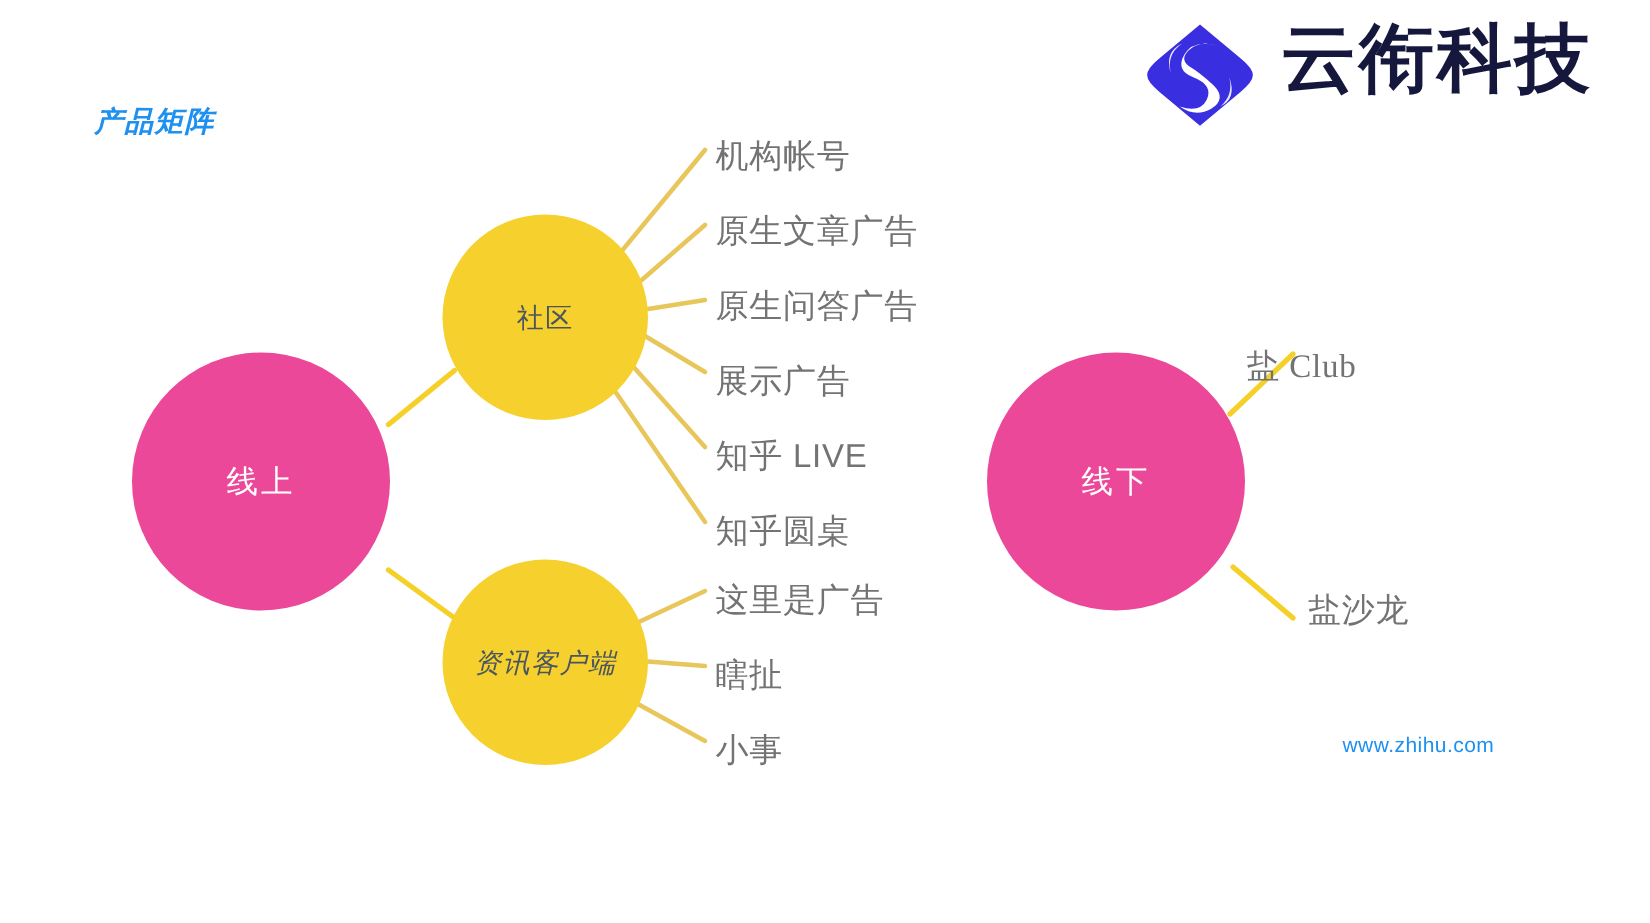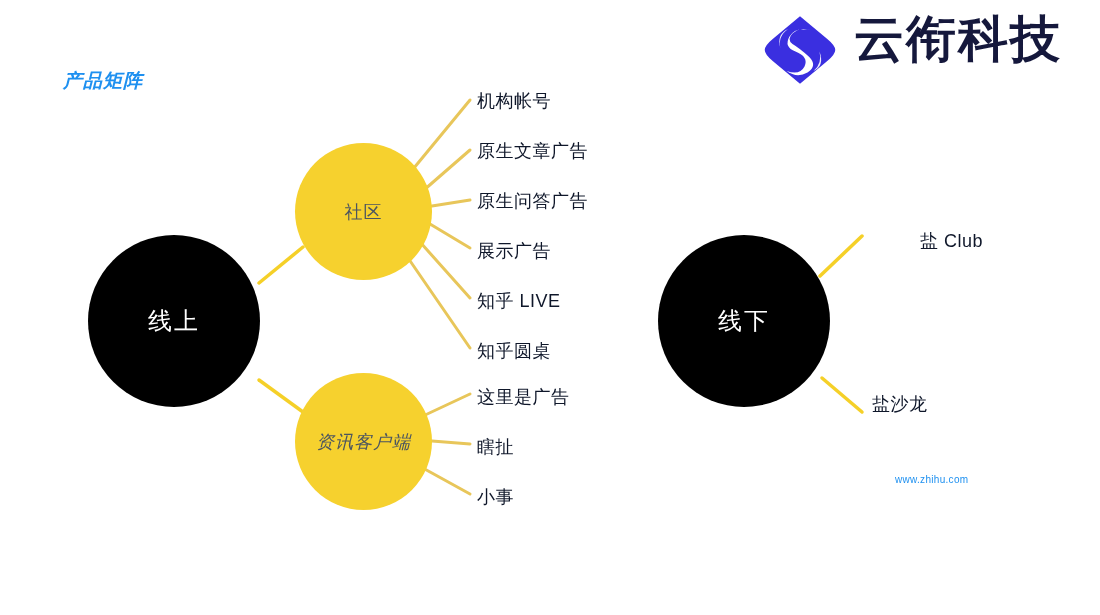--- a/index.html
+++ b/index.html
@@ -60,22 +60,22 @@
   }
   .zhihu-wordmark {
     font-size: 64px;
     color: #1E90F0;
     line-height: 1;
     letter-spacing: 3px;
     font-weight: 400;
     white-space: nowrap;
   }
   .zhihu-url {
-    margin-top: 4px;
-    font-size: 10px;
+    margin-top: 18px;
+    font-size: 14px;
     color: #1E90F0;
     letter-spacing: 0.3px;
     white-space: nowrap;
   }
 
   
   #connectors {
     position: absolute;
     left: 0; top: 0;
     width: 1100px; height: 615px;
@@ -86,42 +86,42 @@
   .node {
     position: absolute;
     border-radius: 50%;
     display: flex;
     align-items: center;
     justify-content: center;
     text-align: center;
     box-sizing: border-box;
   }
   .node-primary {
-    background: #000000;
+    background: #ec4899;
     color: #ffffff;
-    font-size: 24px;
+    font-size: 21px;
     letter-spacing: 2px;
   }
   .node-secondary {
     background: #F6D12E;
     color: #4B5560;
     font-size: 18px;
     letter-spacing: 1px;
   }
 
   #node-online  { left: 88px;  top: 235px; width: 172px; height: 172px; }
   #node-offline { left: 658px; top: 235px; width: 172px; height: 172px; }
   #node-community { left: 295px; top: 143px; width: 137px; height: 137px; }
   #node-newsapp   { left: 295px; top: 373px; width: 137px; height: 137px; font-style: italic; }
 
   
   .leaf {
     position: absolute;
-    font-size: 18px;
-    color: #0f172a;
+    font-size: 22px;
+    color: #737373;
     letter-spacing: 0.5px;
     white-space: nowrap;
   }
 </style>
 </head>
 <body>
 
 <div id="slide">
 
   <div class="slide-title">产品矩阵</div>
@@ -178,20 +178,20 @@
   <div class="leaf" style="left:477px; top:139px;">原生文章广告</div>
   <div class="leaf" style="left:477px; top:189px;">原生问答广告</div>
   <div class="leaf" style="left:477px; top:239px;">展示广告</div>
   <div class="leaf" style="left:477px; top:289px;">知乎 LIVE</div>
   <div class="leaf" style="left:477px; top:339px;">知乎圆桌</div>
 
   <div class="leaf" style="left:477px; top:385px;text-align:center;">这里是广告</div>
   <div class="leaf" style="left:477px; top:435px;text-align:center;">瞎扯</div>
   <div class="leaf" style="left:477px; top:485px;">小事</div>
 
-  <div class="leaf" style="left:920px; top:229px;">盐 Club</div>
+  <div class="leaf" style="left:831px; top:229px;font-family:Liberation Serif, serif;">盐 Club</div>
   <div class="leaf" style="left:872px; top:392px;">盐沙龙</div>
 
   <div class="zhihu-logo">
     <div class="zhihu-url">www.zhihu.com</div>
   </div>
 
 </div>
 
 </body></html>

